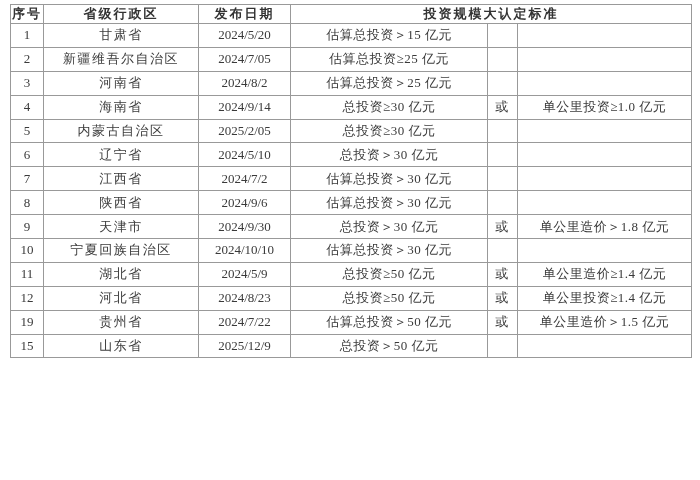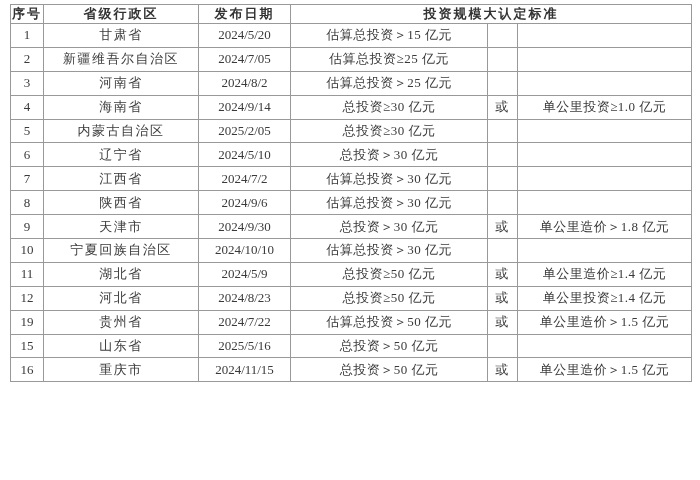--- a/index.html
+++ b/index.html
@@ -170,28 +170,20 @@
     <td class="num">19</td>
     <td class="cjk">贵州省</td>
     <td class="num">2024/7/22</td>
     <td class="crit">估算总投资＞50 亿元</td>
     <td class="cjk">或</td>
     <td class="crit">单公里造价＞1.5 亿元</td>
   </tr>
         <tr>
     <td class="num">15</td>
     <td class="cjk">山东省</td>
-    <td class="num">2025/5/16</td>
+    <td class="num">2025/12/9</td>
     <td class="crit">总投资＞50 亿元</td>
     <td class="cjk"></td>
     <td class="crit"></td>
-  </tr>
-        <tr>
-    <td class="num">16</td>
-    <td class="cjk">重庆市</td>
-    <td class="num">2024/11/15</td>
-    <td class="crit">总投资＞50 亿元</td>
-    <td class="cjk">或</td>
-    <td class="crit">单公里造价＞1.5 亿元</td>
   </tr>
       </tbody>
   </table>
 </div>
 
 </body></html>

